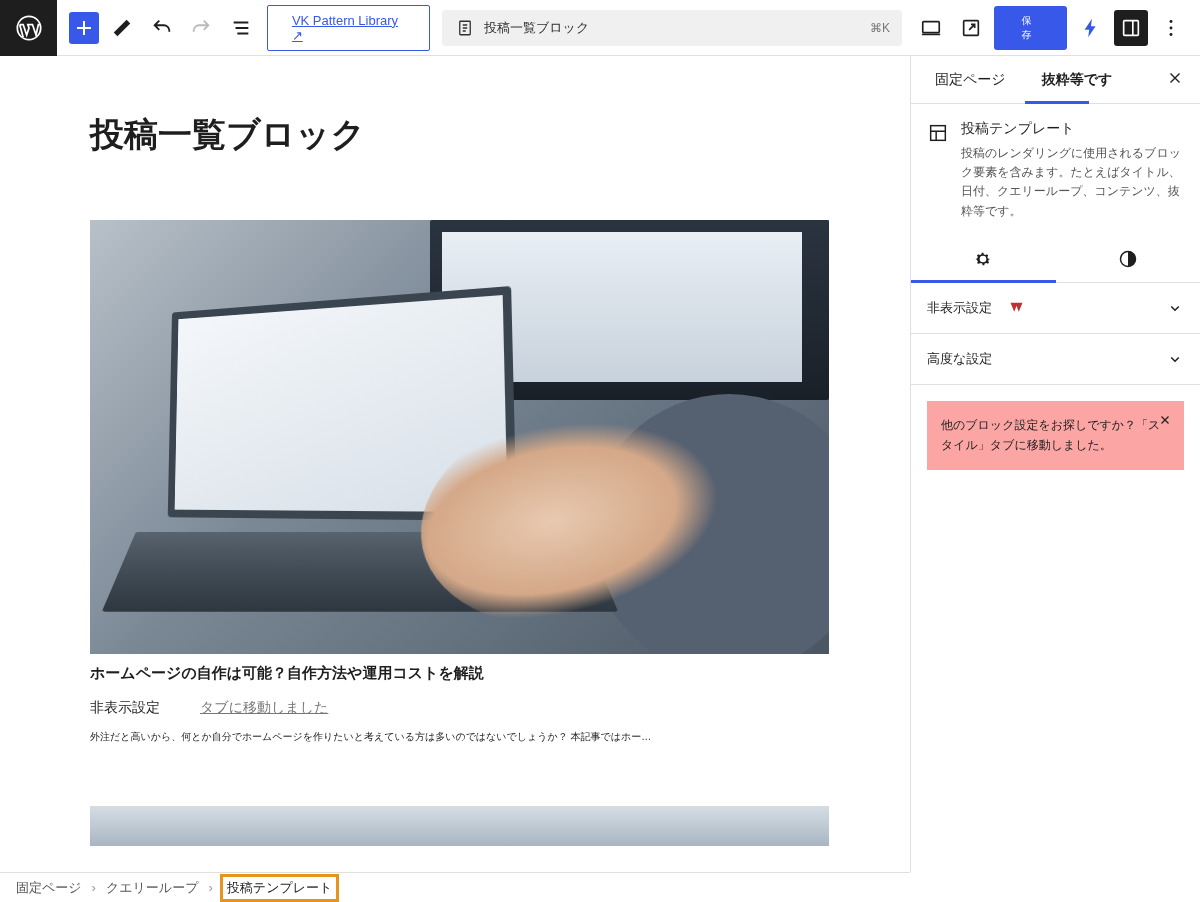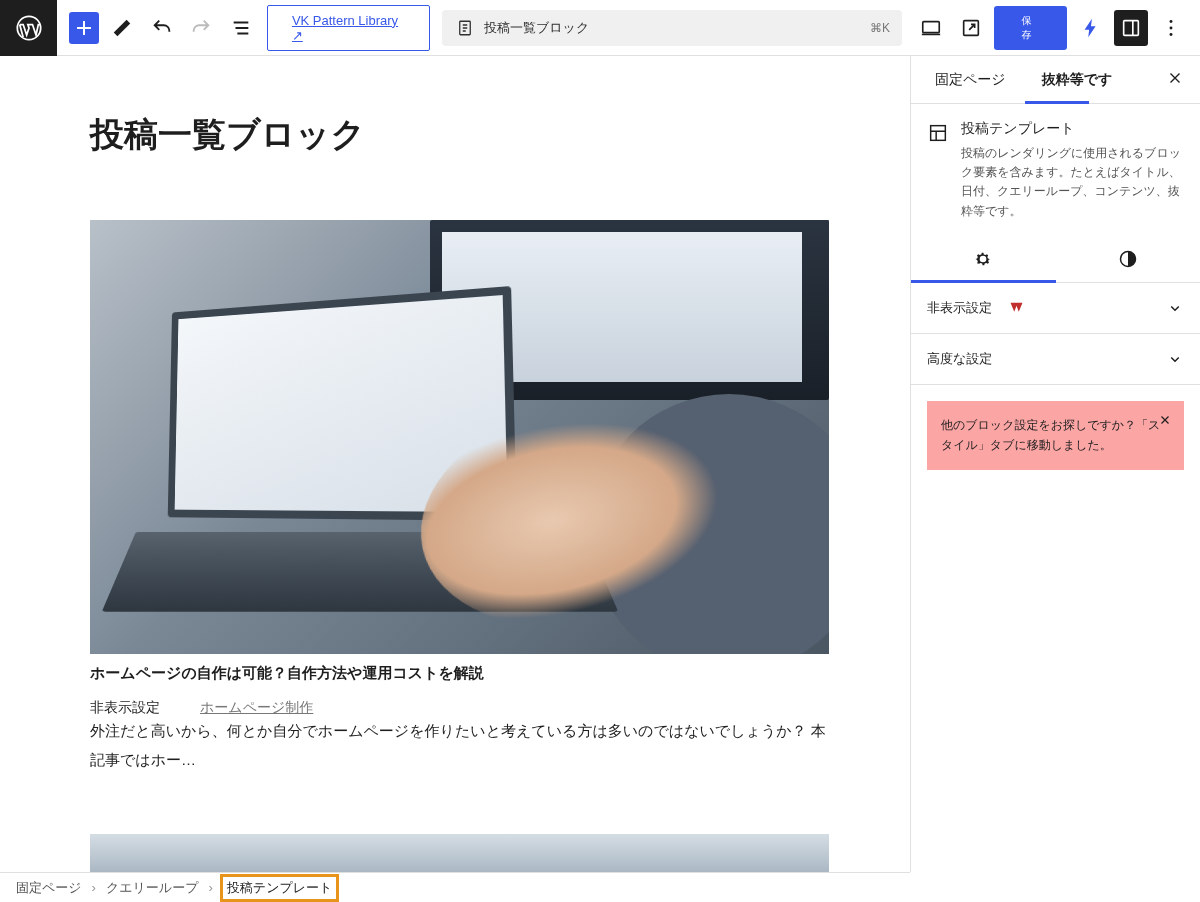--- a/index.html
+++ b/index.html
@@ -43,21 +43,21 @@
 .chev-col svg:last-child { color: #1e1e1e; }
 
 .tooltip { position: absolute; left: 338px; top: 166px; background: #000; color: #fff; padding: 6px 10px; border-radius: 3px; font-size: 12px; white-space: nowrap; }
 
 
 .post-area { margin: 62px 0 0 90px; width: 739px; }
 .post-img { width: 100%; height: 434px; background: linear-gradient(135deg, #b8c0c8 0%, #7a8896 40%, #4a5662 100%); position: relative; overflow: hidden; }
 .post-title { font-size: 15px; font-weight: 700; margin-top: 10px; }
 .post-meta { display: flex; gap: 40px; margin-top: 16px; font-size: 14px; align-items: center; }
 .post-meta .cat-link { color: #777; text-decoration: underline; }
-.post-excerpt { font-size: 15px; line-height: 1.9; }
+.post-excerpt { margin-top: 10px; font-size: 10px; line-height: 1.9; }
 .post-img2 { margin-top: 60px; width: 100%; height: 40px; background: linear-gradient(180deg, #d5dde4, #a8b6c2); }
 
 
 .sidebar { width: 290px; border-left: 1px solid #e0e0e0; background: #fff; display: flex; flex-direction: column; }
 .side-tabs { display: flex; align-items: center; height: 48px; border-bottom: 1px solid #e0e0e0; padding: 0 16px; position: relative; }
 .side-tab { padding: 14px 8px; font-size: 14px; color: #1e1e1e; cursor: pointer; margin-right: 20px; }
 .side-tab.active { font-weight: 600; }
 .tab-underline { position: absolute; bottom: -1px; left: 114px; width: 64px; height: 3px; background: #3858e9; }
 .side-close { margin-left: auto; cursor: pointer; }
 .block-info { padding: 16px; display: flex; gap: 12px; }
@@ -263,21 +263,21 @@
             <div class="laptop">
                 <div class="laptop-screen"></div>
                 <div class="laptop-kb"></div>
               </div>
             <div class="hand"></div>
           </div>
         </div>
         <div class="post-title">ホームページの自作は可能？自作方法や運用コストを解説</div>
         <div class="post-meta">
           <span>非表示設定</span>
-          <span class="cat-link">ホームページ制作</span>
+          <span class="cat-link">タブに移動しました</span>
         </div>
         <div class="post-excerpt">外注だと高いから、何とか自分でホームページを作りたいと考えている方は多いのではないでしょうか？ 本記事ではホー…</div>
         <div class="post-img2"></div>
       </div>
     </div>
   </div>
 
   <div class="sidebar">
     <div class="side-tabs">
       <div class="side-tab">固定ページ</div>

